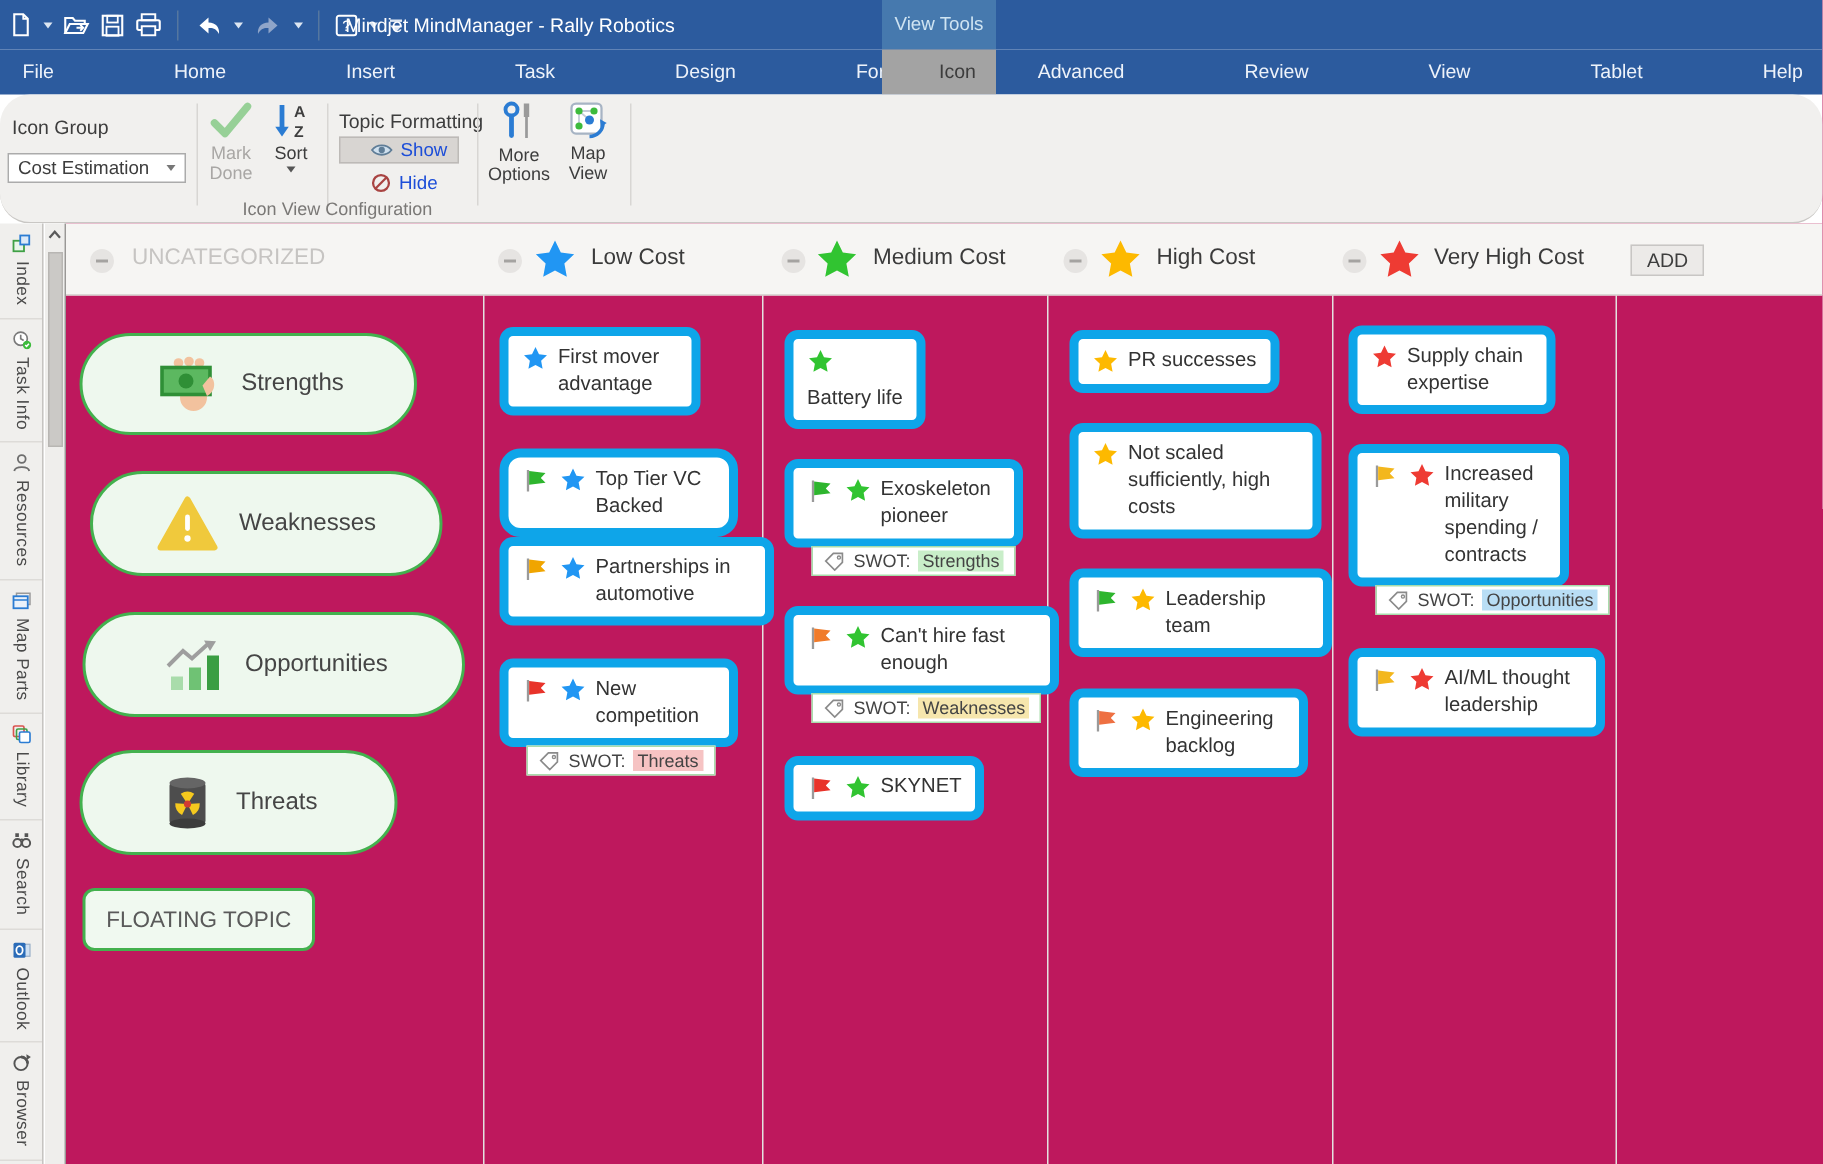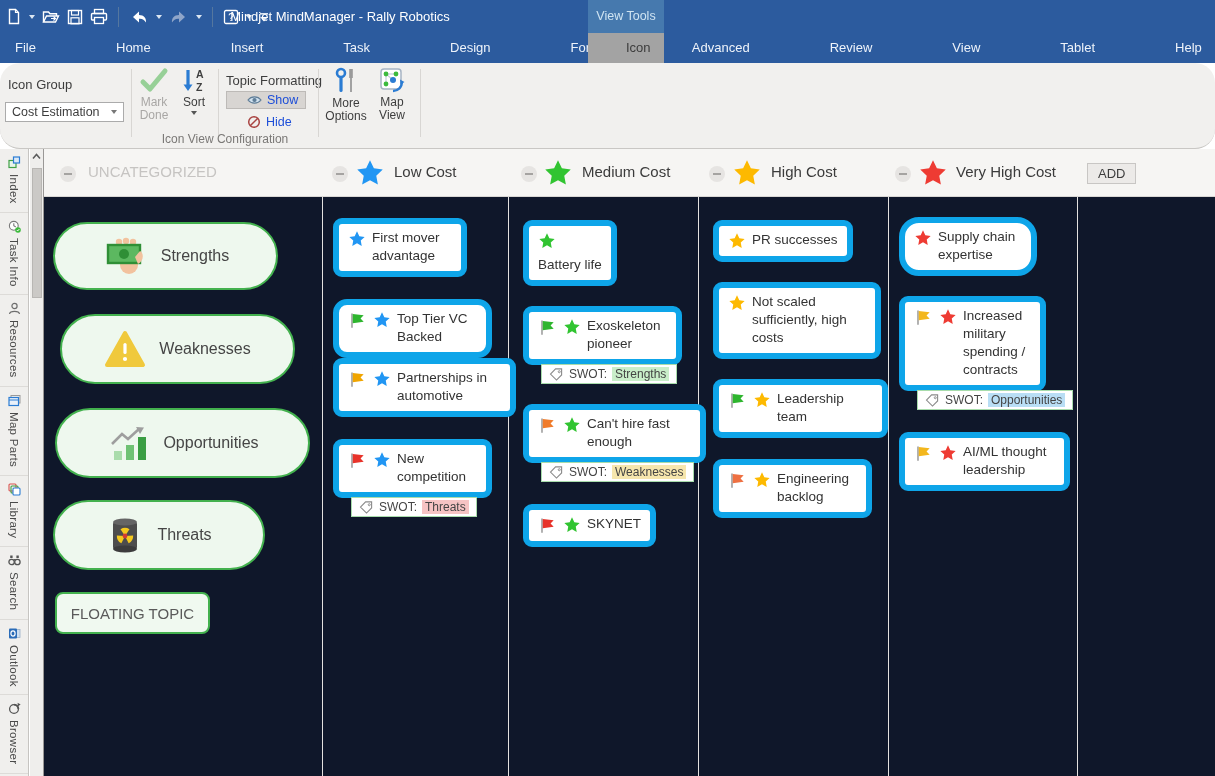--- a/index.html
+++ b/index.html
@@ -38,21 +38,21 @@
   .dock-tab { display:flex; flex-direction:column; align-items:center; gap:5px; padding:7px 0 8px; border-bottom:1px solid #dddbd8; cursor:default; }
   .dock-tab .vlabel { writing-mode:vertical-rl; font-size:11.5px; color:#4a4a4a; letter-spacing:.3px; }
 
   
   .vstrip { position:absolute; left:30px; top:149px; bottom:0; width:13px; background:#efeeec; }
   .canvas-edge { position:absolute; left:43px; top:149px; bottom:0; width:1px; background:#9a9896; }
   .vthumb { position:absolute; left:1.5px; top:19px; width:10px; height:130px; background:#cbc9c6; border:1px solid #b8b6b3; }
   .varrow { position:absolute; left:2px; top:4px; }
 
   
-  .canvas { position:absolute; left:44px; top:149px; right:0; bottom:0; background:#0f172a; }
+  .canvas { position:absolute; left:44px; top:149px; right:0; bottom:0; background:#be185d; }
   .board-header { position:absolute; left:0; top:0; right:0; height:48px; background:#f6f5f3; border-bottom:1px solid #d9d7d4; }
   .minus-btn { position:absolute; top:17px; width:16px; height:16px; border-radius:50%; background:#e6e4e2; }
   .minus-btn::after { content:""; position:absolute; left:4px; top:7px; width:8px; height:2px; background:#a5a3a1; }
   .hdr-label { position:absolute; top:14px; font-size:15px; color:#3b3b3b; white-space:nowrap; }
   .hdr-label.dim { color:#c6c4c2; }
   .hdr-star { position:absolute; top:9px; }
   .add-btn { position:absolute; left:1043px; top:14px; padding:2px 10px; background:#eceae8; border:1px solid #c8c6c4; font-size:13px; color:#3d3d3d; }
   .divider { position:absolute; top:48px; bottom:0; width:1px; background:#e3e1df; }
 
   .col { position:absolute; top:48px; bottom:0; display:flex; flex-direction:column; align-items:flex-start; }
@@ -499,21 +499,21 @@
           <path d="M5 3.2 L16.5 4.6 L13.2 8 L16.5 11.4 L5 12.8 Z" style="fill: rgb(238, 112, 66);"></path>
         </svg>
       <svg class="star-sm" width="18" height="18" viewBox="0 0 24 24">
           <path d="M12 1.8 L15.1 8.2 L22.2 9.2 L17 14.1 L18.3 21.2 L12 17.8 L5.7 21.2 L7 14.1 L1.8 9.2 L8.9 8.2 Z" style="fill: rgb(253, 185, 0);"></path>
         </svg>
       <span class="card-text" style="width:80px;">Engineering backlog</span>
     </div>
   </div>
 
   <div class="col" style="left:844px; width:189px; padding:20px 0 0 11px;">
-    <div class="card" style="margin-bottom:20px;border-radius:20px;">
+    <div class="card" style="margin-bottom:20px;">
       <svg class="star-sm" width="18" height="18" viewBox="0 0 24 24">
           <path d="M12 1.8 L15.1 8.2 L22.2 9.2 L17 14.1 L18.3 21.2 L12 17.8 L5.7 21.2 L7 14.1 L1.8 9.2 L8.9 8.2 Z" style="fill: rgb(238, 59, 51);"></path>
         </svg>
       <span class="card-text" style="width:84px;">Supply chain expertise</span>
     </div>
     <div class="card">
       <svg class="flag-icon" width="19" height="19" viewBox="0 0 20 20">
           <line x1="4.2" y1="2.5" x2="4.2" y2="17.5" stroke="#9a9a9a" stroke-width="1.6"></line>
           <path d="M5 3.2 L16.5 4.6 L13.2 8 L16.5 11.4 L5 12.8 Z" style="fill: rgb(243, 183, 29);"></path>
         </svg>

